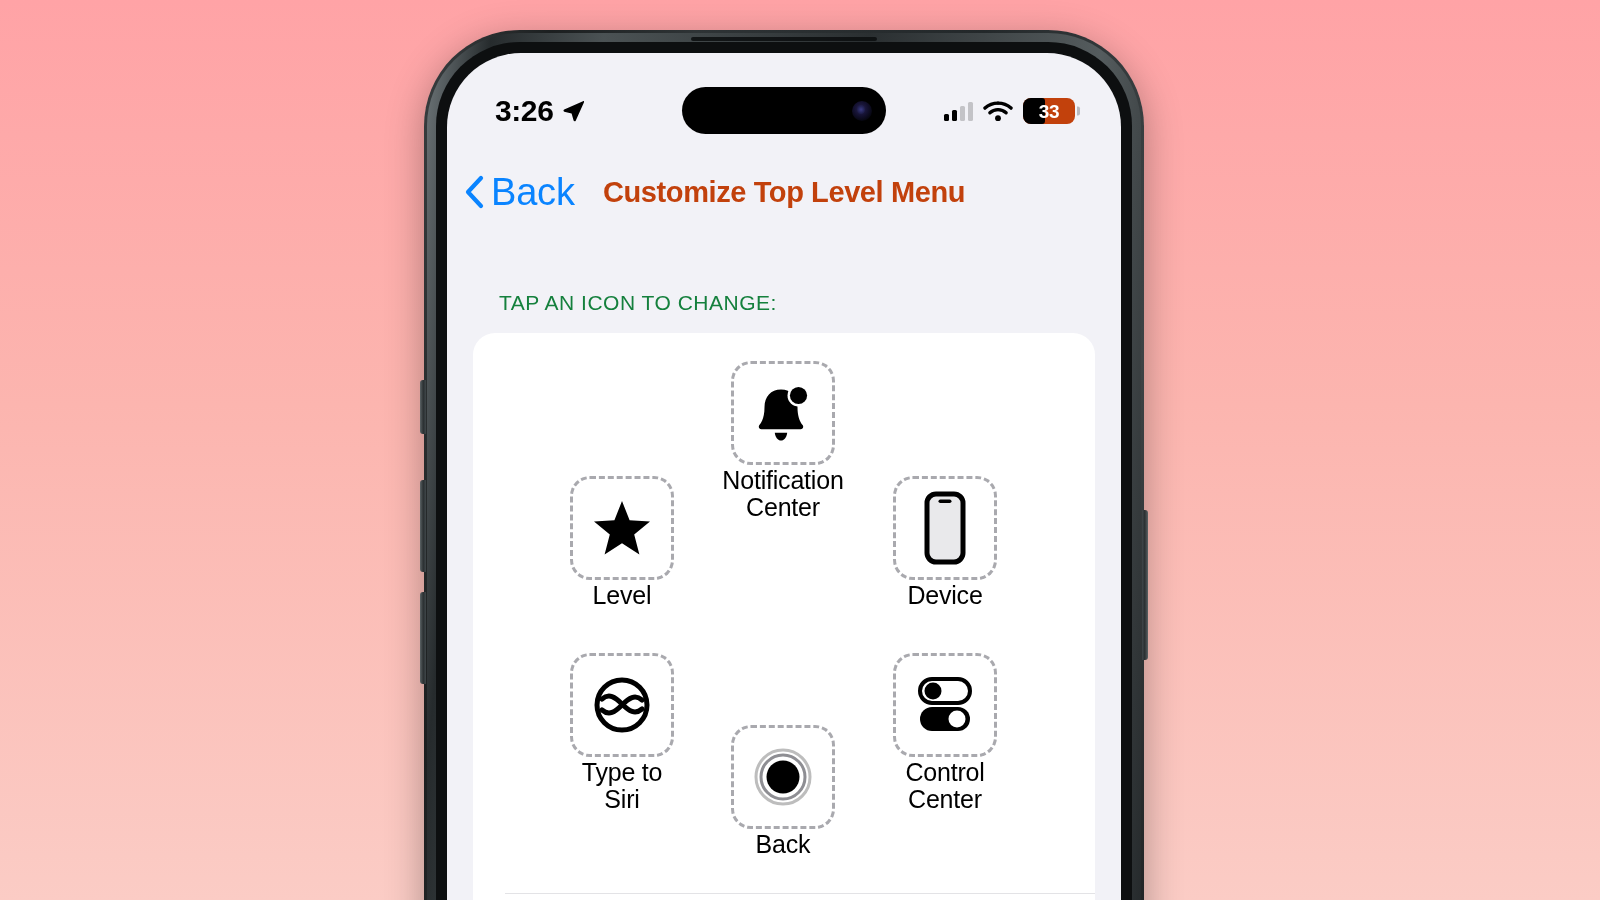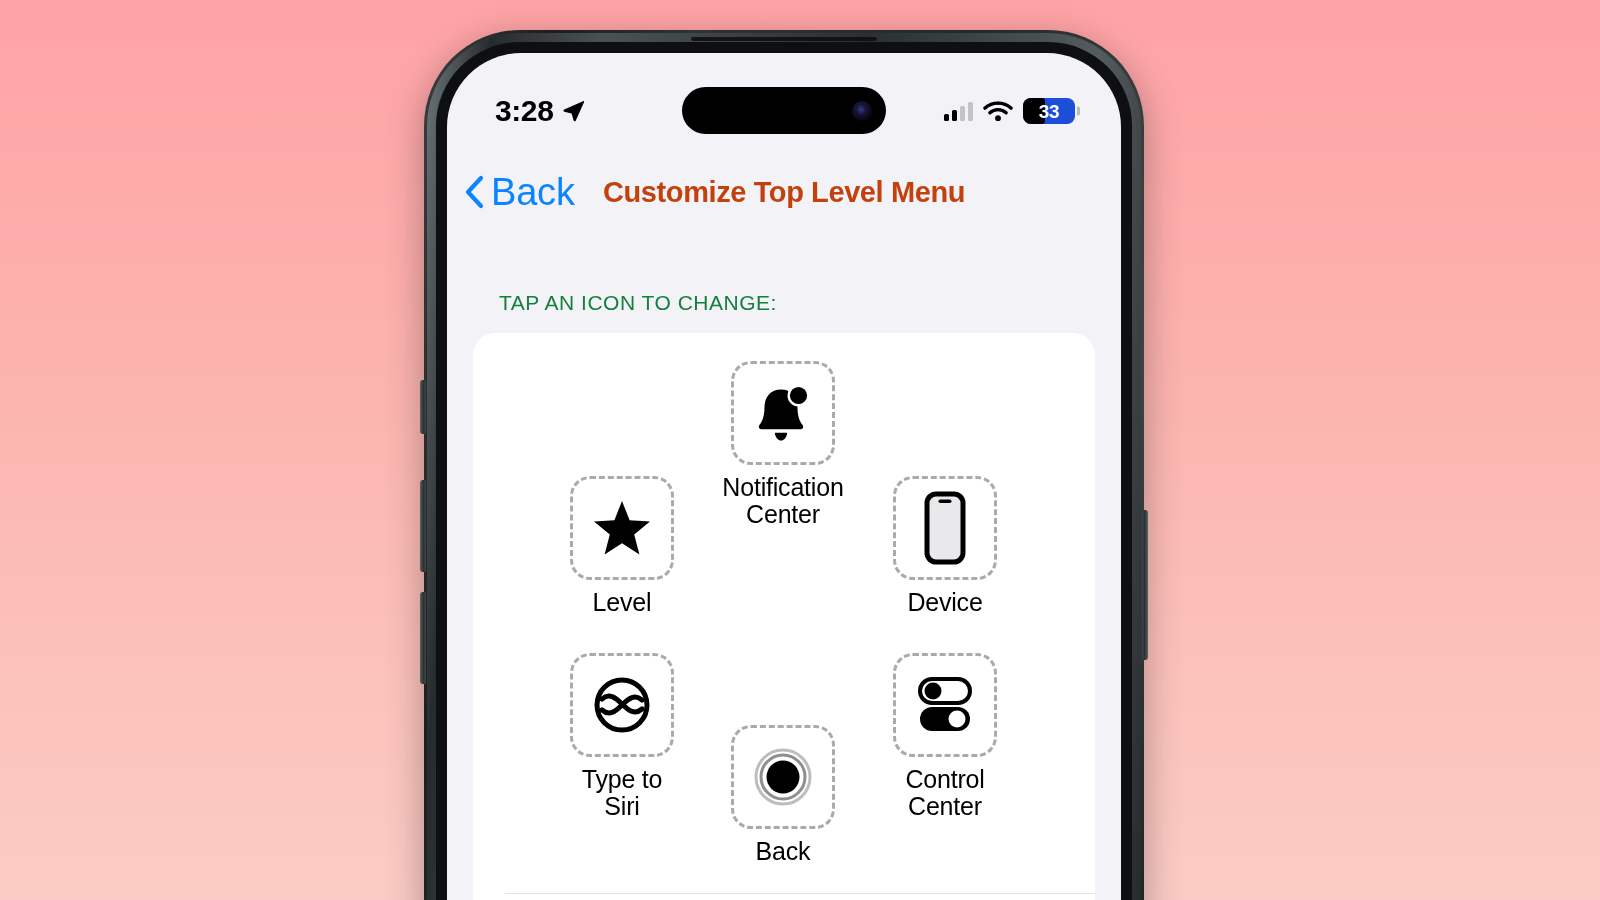--- a/index.html
+++ b/index.html
@@ -179,21 +179,21 @@
   #cellular-icon i:nth-child(2){ height: 11px; }
   #cellular-icon i:nth-child(3){ height: 15px; background: #c3c3c7; }
   #cellular-icon i:nth-child(4){ height: 19px; background: #c3c3c7; }
 
   
   #battery-icon {
     position: relative;
     width: 52px;
     height: 26px;
     border-radius: 8px;
-    background: #1d4ed8;
+    background: #c2410c;
     display: flex;
     align-items: center;
   }
   #battery-fill {
     position: absolute;
     left: 0; top: 0; bottom: 0;
     width: 22px;
     border-radius: 8px 3px 3px 8px;
     background: #000;
   }
@@ -297,21 +297,21 @@
     width: 104px;
     height: 104px;
     border: 3px dashed #a9a9ae;
     border-radius: 20px;
     display: flex;
     align-items: center;
     justify-content: center;
     box-sizing: border-box;
   }
   .icon-label {
-    margin-top: 9px;
+    margin-top: 2px;
     text-align: center;
     font-size: 25px;
     line-height: 1.08;
     color: #000;
     letter-spacing: -0.2px;
     white-space: pre-line;
   }
   
   #cell-notification-center { left: 230px; top: 28px; }
   #cell-custom             { left: 69px;  top: 143px; }
@@ -345,21 +345,21 @@
   <div class="side-btn" id="power-button"></div>
 
   <div id="screen">
 
     <div id="dynamic-island">
       <div id="camera-lens"></div>
     </div>
 
     <div id="status-bar">
       <div id="status-left">
-        <span id="status-time">3:28</span>
+        <span id="status-time">3:26</span>
         <svg width="26" height="26" viewBox="0 0 26 26">
           <path d="M23 3.2 L4.2 11.6 C3.2 12.0 3.3 13.4 4.3 13.7 L11.6 15.6 L13.6 22.6 C13.9 23.6 15.3 23.6 15.7 22.7 L23.9 4.4 C24.3 3.5 23.9 2.8 23 3.2 Z" fill="#000"></path>
         </svg>
       </div>
 
       <div id="status-right">
         <span id="cellular-icon">
           <i></i>
             <i></i>
             <i></i>

